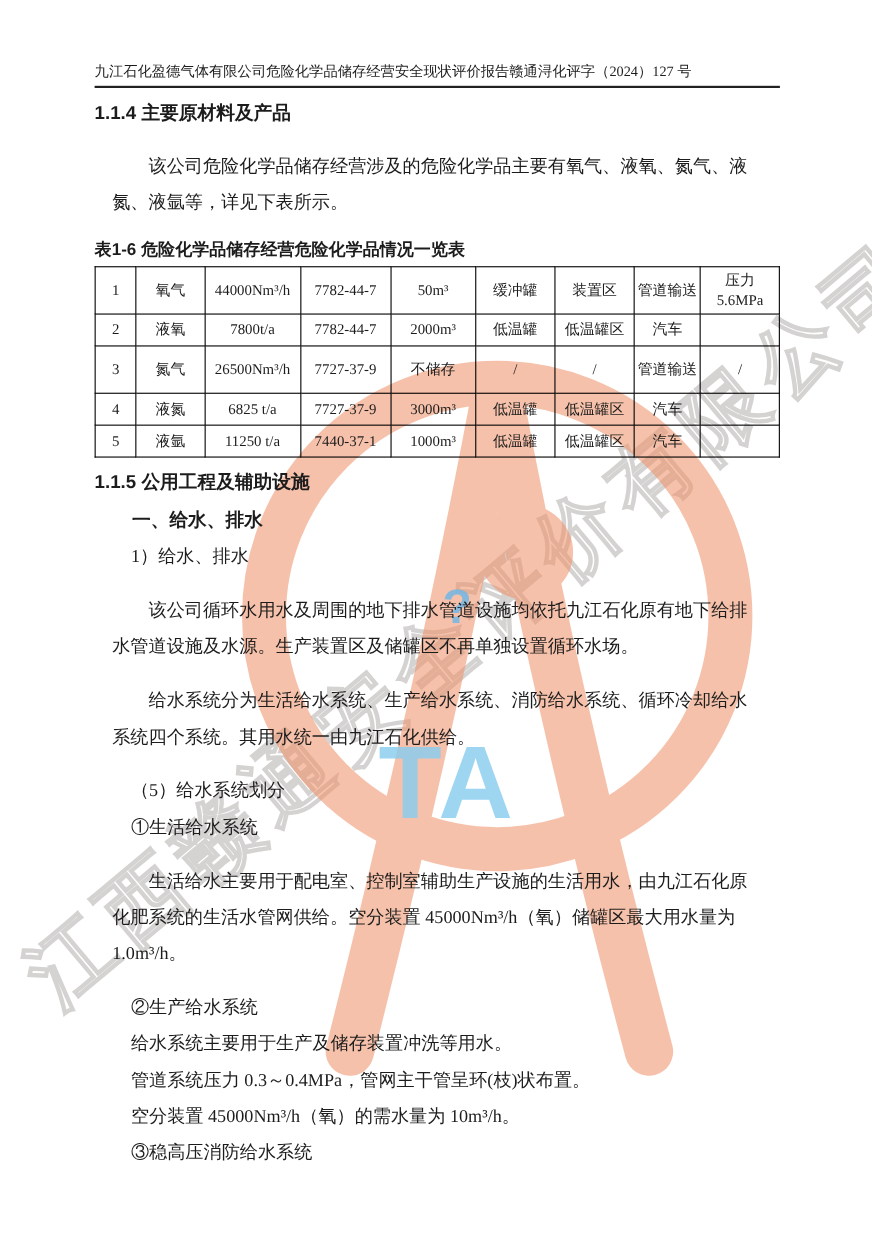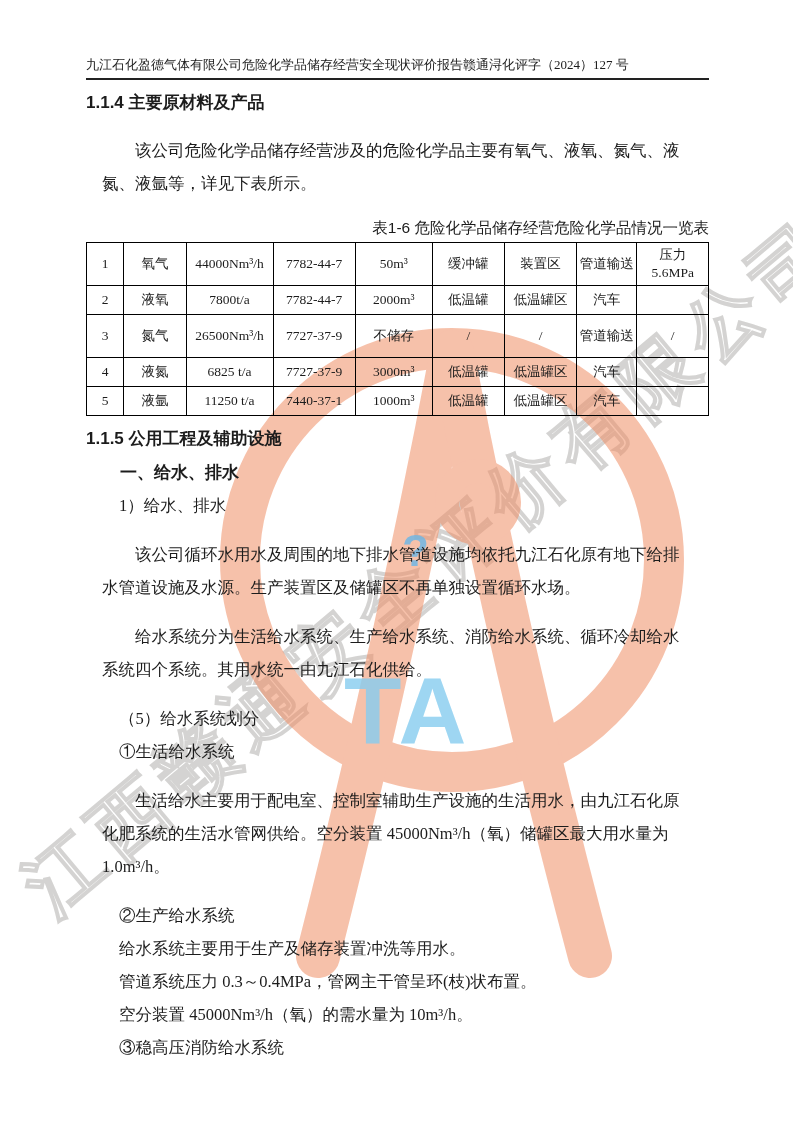--- a/index.html
+++ b/index.html
@@ -30,21 +30,21 @@
   }
   .sub-heading-bold {
     font-family:"Liberation Sans", sans-serif;
     font-weight:bold; font-size:17px; line-height:33px;
     text-indent:2em; margin:0;
   }
   p.body-par { margin:16px; font-size:16.5px; line-height:33px; text-indent:2em; }
   p.body-line { margin:0; font-size:16.5px; line-height:33px; text-indent:2em; }
   .table-title {
     font-family:"Liberation Sans", sans-serif;
-    text-align:right; font-weight:normal; font-size:15.5px;
+    text-align:left; font-weight:bold; font-size:15.5px;
     margin:2px 0 2px 0; line-height:24px;
   }
   table.chem {
     width:100%; border-collapse:collapse; table-layout:fixed;
     font-size:13.5px; background:transparent;
   }
   table.chem th, table.chem td {
     border:1.5px solid #000;
     text-align:center; vertical-align:middle;
     padding:2px 1px; line-height:1.32;

